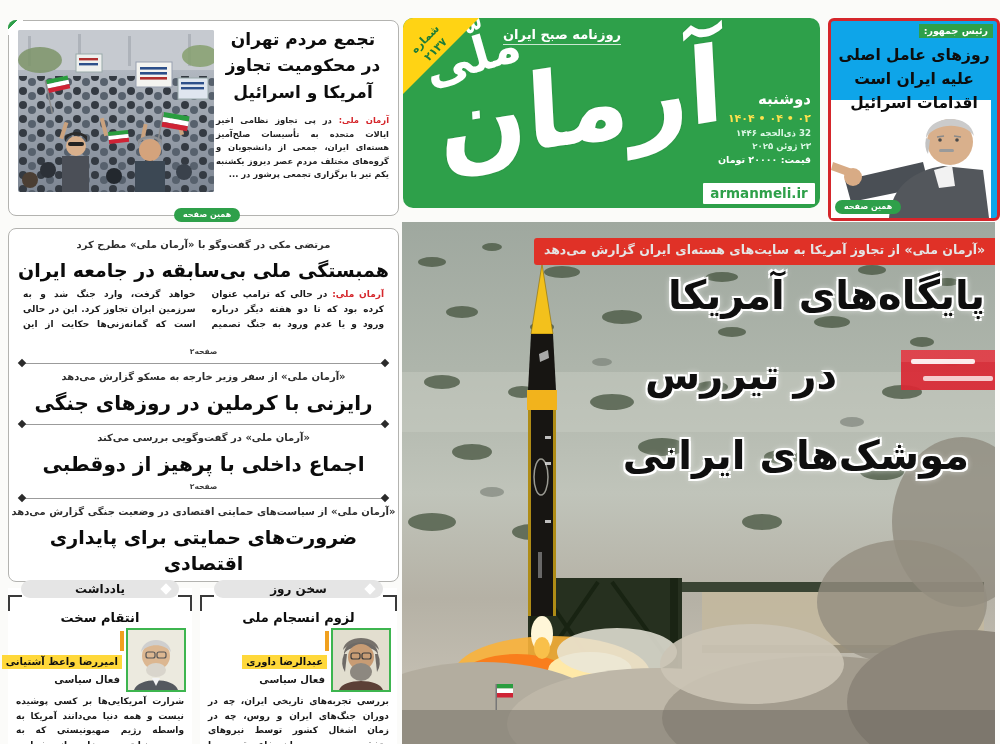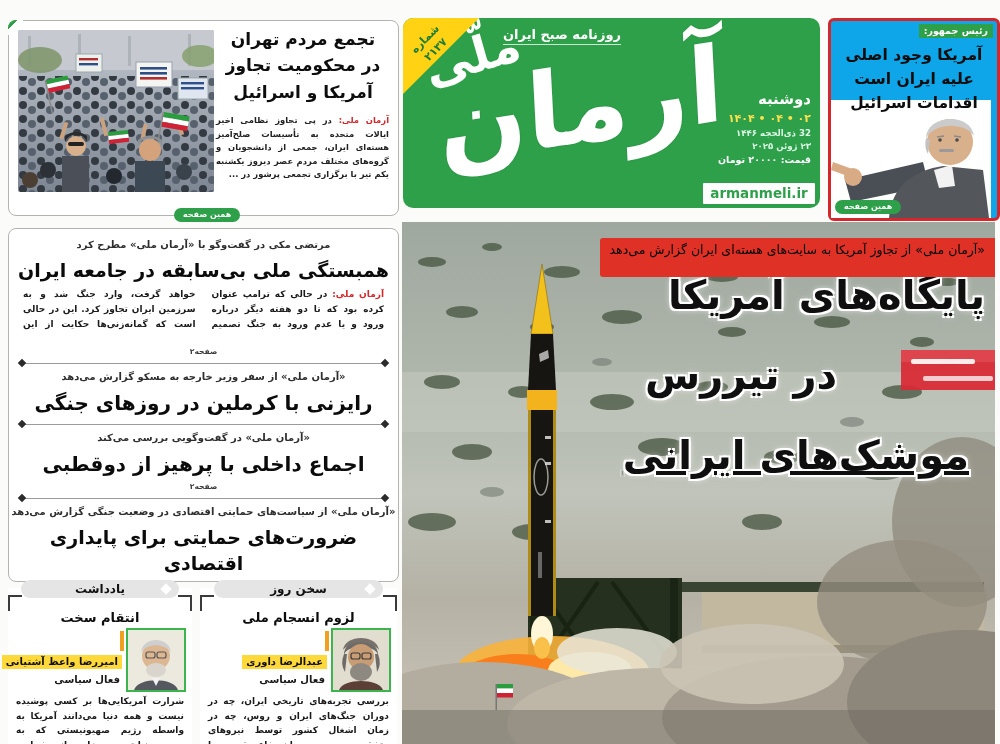--- a/index.html
+++ b/index.html
@@ -81,27 +81,27 @@
   .author-row{position:relative;height:64px;margin-top:3px;}
   .avatar{position:absolute;right:6px;top:0;width:56px;height:60px;border:2px solid #3db54f;overflow:hidden;background:#eee;}
   .vbar{position:absolute;right:68px;top:3px;width:4px;height:20px;background:#f0a01e;}
   .author-name{position:absolute;right:70px;top:27px;background:#ffd83a;font-size:10px;
                font-weight:bold;padding:1px 4px 2px;white-space:nowrap;color:#111;}
   .author-role{position:absolute;right:72px;top:46px;font-size:10px;font-weight:bold;color:#1a1a1a;}
   .col-body{margin:2px 8px 0;font-size:9px;line-height:1.62;text-align:justify;color:#1a1a1a;font-weight:bold;}
 
   
   .main-photo{left:402px;top:222px;width:593px;height:522px;overflow:hidden;background:#aeb5ab;}
-  .main-kicker{position:absolute;top:16px;right:0;background:#e03127;color:#000000;font-size:12.5px;
-               font-weight:normal;padding:4px 10px 20px;border-radius:3px 0 0 3px;z-index:4;}
+  .main-kicker{position:absolute;top:16px;right:0;background:#e03127;color:#e5e5e5;font-size:12.5px;
+               font-weight:bold;padding:4px 10px 8px;border-radius:3px 0 0 3px;z-index:4;}
   .hl{position:absolute;font-weight:bold;color:#0f0f0f;font-size:40px;letter-spacing:0;z-index:3;
       text-shadow:-2px -2px 0 #fff,2px -2px 0 #fff,-2px 2px 0 #fff,2px 2px 0 #fff,0 0 7px #fff;}
   .hl1{right:10px;top:50px;}
   .hl2{right:158px;top:130px;}
-  .hl3{right:26px;top:210px;text-decoration:underline;}
+  .hl3{right:26px;top:210px;}
   .stamp{position:absolute;right:-6px;top:128px;width:100px;height:40px;z-index:2;
          background:linear-gradient(180deg,rgba(226,60,70,.92) 0 30%,rgba(218,40,52,.92) 30% 100%);}
   .stamp::before{content:"";position:absolute;left:10px;right:26px;top:9px;height:5px;background:rgba(255,255,255,.9);border-radius:2px;}
   .stamp::after{content:"";position:absolute;left:22px;right:8px;bottom:9px;height:5px;background:rgba(255,255,255,.75);border-radius:2px;}
 </style>
 </head>
 <body>
 
 <div class="page">
 
@@ -198,21 +198,21 @@
       <div class="d-small">32 ذی‌الحجه ۱۴۴۶</div>
       <div class="d-small">۲۳ ژوئن ۲۰۲۵</div>
       <div class="d-price">قیمت: ۲۰۰۰۰ تومان</div>
     </div>
     <div class="site-bar" dir="ltr">armanmeli.ir</div>
   </div>
 
   <div class="abs pres-card">
     <div class="pres-kicker">رئیس جمهور:</div>
     <div class="pres-headline">
-      <div>آمریکا وجود اصلی</div>
+      <div>روزهای عامل اصلی</div>
       <div>علیه ایران است</div>
       <div>اقدامات اسرائیل</div>
     </div>
     <div class="pres-photo">
       <svg width="160" height="118" viewBox="0 0 160 118">
         <rect width="160" height="118" fill="#ffffff"></rect>
         <polygon points="14,80 92,62 98,86 20,102" fill="#4a4f55"></polygon>
         <polygon points="2,62 24,70 22,78 0,70" fill="#d8ab85"></polygon>
         <circle cx="22" cy="77" r="9" fill="#d8ab85"></circle>
         <path d="M58,118 C60,86 84,70 112,66 L152,70 L158,118 Z" fill="#53575c"></path>

